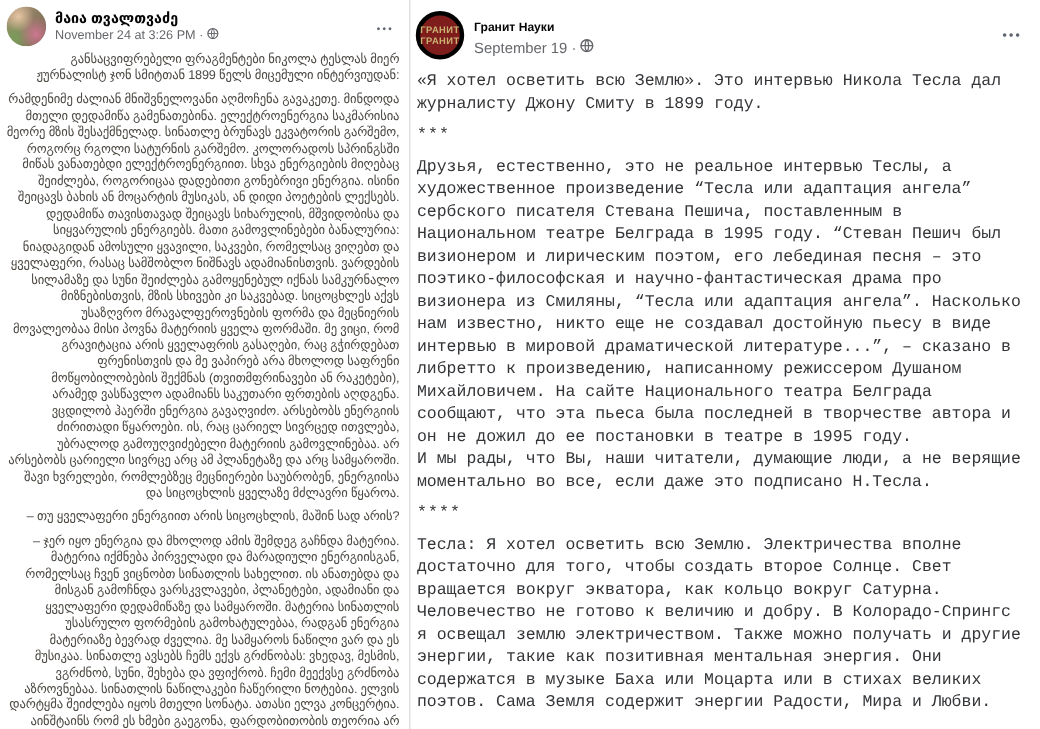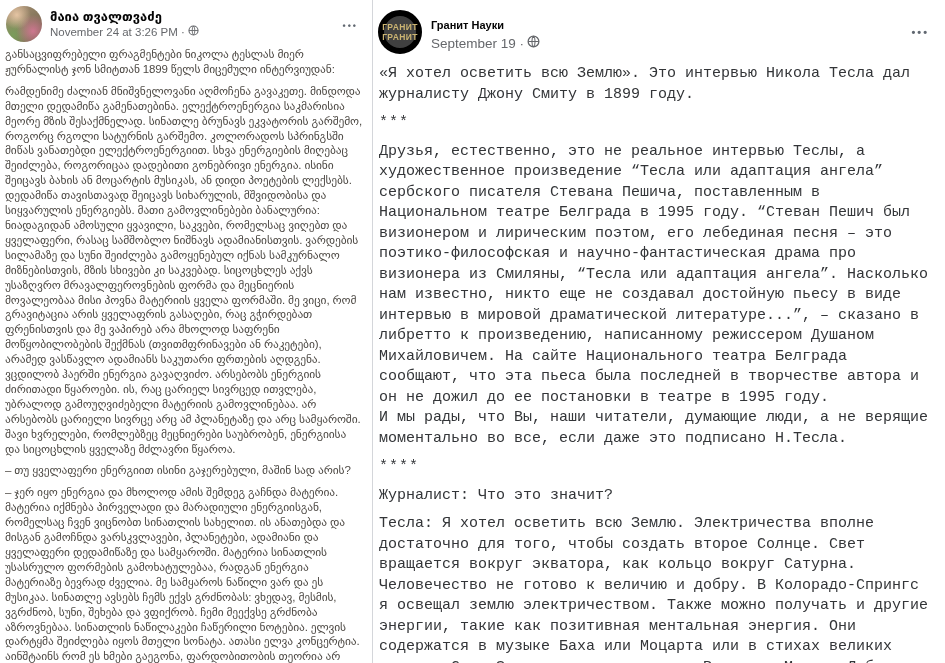--- a/index.html
+++ b/index.html
@@ -30,29 +30,29 @@
   }
   .post-left .header-info{margin-left:8px;flex:1;}
   .post-left .author{font-size:13px;line-height:17px;}
   .post-left .timestamp{font-size:11.5px;line-height:15px;}
   .post-left .more-btn{font-size:9px;margin:4px 6px 0 0;}
   .post-left .post-body{
     padding:2px 9px 0 5px;
     font-size:11.5px;line-height:14.9px;letter-spacing:-0.15px;
     color:#4e4a45;
   }
-  .post-left .post-body p{margin-bottom:7px;}
+  .post-left .post-body p{margin-bottom:7px;text-align:right;}
   
   .divider{width:1px;flex:0 0 1px;background:#d4d6da;height:663px;}
   
   .post-right{flex:1;padding:8px 0 0 0;}
   .post-right .post-header{padding:2px 12px 4px 5px;}
   .post-right .avatar-logo{
     width:44px;height:44px;border-radius:50%;flex:0 0 44px;cursor:pointer;
-    background:#404040;border:6px solid #000000;box-sizing:border-box;
+    background:#7f1d1d;border:4px solid #000000;box-sizing:border-box;
     display:flex;flex-direction:column;align-items:center;justify-content:center;
   }
   .avatar-logo span{
     font-size:8.5px;font-weight:bold;color:#cbb472;letter-spacing:.4px;line-height:10px;
   }
   .post-right .header-info{margin-left:9px;flex:1;padding-top:3px;}
   .post-right .author{font-size:11px;line-height:20px;}
   .post-right .timestamp{font-size:13.5px;line-height:18px;}
   .post-right .more-btn{font-size:11px;align-self:center;margin-right:4px;}
   .post-right .post-body{
@@ -81,21 +81,21 @@
               <path d="M1.4 8h13.2 M8 1.4c2.6 2.2 2.6 11 0 13.2 M8 1.4c-2.6 2.2-2.6 11 0 13.2" fill="none" stroke="#65676b" stroke-width="1.3"></path>
             </svg>
           </span>
         </div>
       </div>
       <div class="more-btn">•••</div>
     </div>
     <div class="post-body">
       <p>განსაცვიფრებელი ფრაგმენტები ნიკოლა ტესლას მიერ ჟურნალისტ ჯონ სმიტთან 1899 წელს მიცემული ინტერვიუდან:</p>
       <p>რამდენიმე ძალიან მნიშვნელოვანი აღმოჩენა გავაკეთე. მინდოდა მთელი დედამიწა გამენათებინა. ელექტროენერგია საკმარისია მეორე მზის შესაქმნელად. სინათლე ბრუნავს ეკვატორის გარშემო, როგორც რგოლი სატურნის გარშემო. კოლორადოს სპრინგსში მიწას ვანათებდი ელექტროენერგიით. სხვა ენერგიების მიღებაც შეიძლება, როგორიცაა დადებითი გონებრივი ენერგია. ისინი შეიცავს ბახის ან მოცარტის მუსიკას, ან დიდი პოეტების ლექსებს. დედამიწა თავისთავად შეიცავს სიხარულის, მშვიდობისა და სიყვარულის ენერგიებს. მათი გამოვლინებები ბანალურია: ნიადაგიდან ამოსული ყვავილი, საკვები, რომელსაც ვიღებთ და ყველაფერი, რასაც სამშობლო ნიშნავს ადამიანისთვის. ვარდების სილამაზე და სუნი შეიძლება გამოყენებულ იქნას სამკურნალო მიზნებისთვის, მზის სხივები კი საკვებად. სიცოცხლეს აქვს უსაზღვრო მრავალფეროვნების ფორმა და მეცნიერის მოვალეობაა მისი პოვნა მატერიის ყველა ფორმაში. მე ვიცი, რომ გრავიტაცია არის ყველაფრის გასაღები, რაც გჭირდებათ ფრენისთვის და მე ვაპირებ არა მხოლოდ საფრენი მოწყობილობების შექმნას (თვითმფრინავები ან რაკეტები), არამედ ვასწავლო ადამიანს საკუთარი ფრთების აღდგენა. ვცდილობ ჰაერში ენერგია გავაღვიძო. არსებობს ენერგიის ძირითადი წყაროები. ის, რაც ცარიელ სივრცედ ითვლება, უბრალოდ გამოუღვიძებელი მატერიის გამოვლინებაა. არ არსებობს ცარიელი სივრცე არც ამ პლანეტაზე და არც სამყაროში. შავი ხვრელები, რომლებზეც მეცნიერები საუბრობენ, ენერგიისა და სიცოცხლის ყველაზე მძლავრი წყაროა.</p>
-      <p>– თუ ყველაფერი ენერგიით ისინი გაჯერებული, მაშინ სად არის?</p>
+      <p>– თუ ყველაფერი ენერგიით არის სიცოცხლის, მაშინ სად არის?</p>
       <p>– ჯერ იყო ენერგია და მხოლოდ ამის შემდეგ გაჩნდა მატერია. მატერია იქმნება პირველადი და მარადიული ენერგიისგან, რომელსაც ჩვენ ვიცნობთ სინათლის სახელით. ის ანათებდა და მისგან გამოჩნდა ვარსკვლავები, პლანეტები, ადამიანი და ყველაფერი დედამიწაზე და სამყაროში. მატერია სინათლის უსასრულო ფორმების გამოხატულებაა, რადგან ენერგია მატერიაზე ბევრად ძველია. მე სამყაროს ნაწილი ვარ და ეს მუსიკაა. სინათლე ავსებს ჩემს ექვს გრძნობას: ვხედავ, მესმის, ვგრძნობ, სუნი, შეხება და ვფიქრობ. ჩემი მეექვსე გრძნობა აზროვნებაა. სინათლის ნაწილაკები ჩაწერილი ნოტებია. ელვის დარტყმა შეიძლება იყოს მთელი სონატა. ათასი ელვა კონცერტია. აინშტაინს რომ ეს ხმები გაეგონა, ფარდობითობის თეორია არ გამოვიდოდა. ასეთი ხმები არის მესიჯი გონებისთვის, რომ სიცოცხლეს აქვს აზრი, რომ სამყარო არსებობს სრულყოფილ ჰარმონიაში და მისი სილამაზე არის შექმნის მიზეზი და შედეგი.</p>
 
     </div>
   </article>
 
   <div class="divider"></div>
 
   <article class="post post-right">
     <div class="post-header">
       <div class="avatar-logo">
@@ -115,19 +115,18 @@
         </div>
       </div>
       <div class="more-btn">•••</div>
     </div>
     <div class="post-body">
       <p>«Я хотел осветить всю Землю». Это интервью Никола Тесла дал журналисту Джону Смиту в 1899 году.</p>
       <p class="stars">***</p>
       <p>Друзья, естественно, это не реальное интервью Теслы, а художественное произведение “Тесла или адаптация ангела” сербского писателя Стевана Пешича, поставленным в Национальном театре Белграда в 1995 году. “Стеван Пешич был визионером и лирическим поэтом, его лебединая песня – это поэтико-философская и научно-фантастическая драма про визионера из Смиляны, “Тесла или адаптация ангела”. Насколько нам известно, никто еще не создавал достойную пьесу в виде интервью в мировой драматической литературе...”, – сказано в либретто к произведению, написанному режиссером Душаном Михайловичем. На сайте Национального театра Белграда сообщают, что эта пьеса была последней в творчестве автора и он не дожил до ее постановки в театре в 1995 году.
 И мы рады, что Вы, наши читатели, думающие люди, а не верящие моментально во все, если даже это подписано Н.Тесла.</p>
       <p class="stars">****</p>
-      <p>Журналист: Что это значит?</p>
       <p>Тесла: Я хотел осветить всю Землю. Электричества вполне достаточно для того, чтобы создать второе Солнце. Свет вращается вокруг экватора, как кольцо вокруг Сатурна.
 Человечество не готово к величию и добру. В Колорадо-Спрингс я освещал землю электричеством. Также можно получать и другие энергии, такие как позитивная ментальная энергия. Они содержатся в музыке Баха или Моцарта или в стихах великих поэтов. Сама Земля содержит энергии Радости, Мира и Любви.</p>
     </div>
   </article>
 
 </div>
 
 </body></html>

